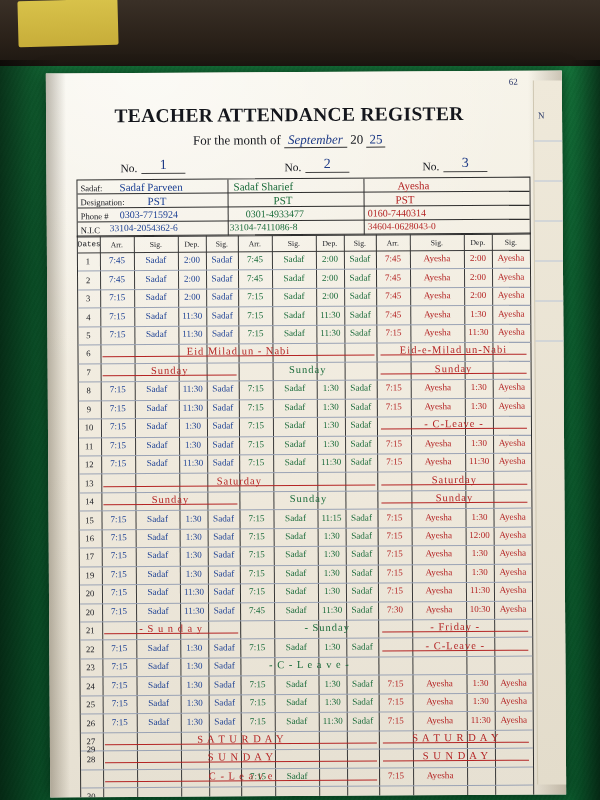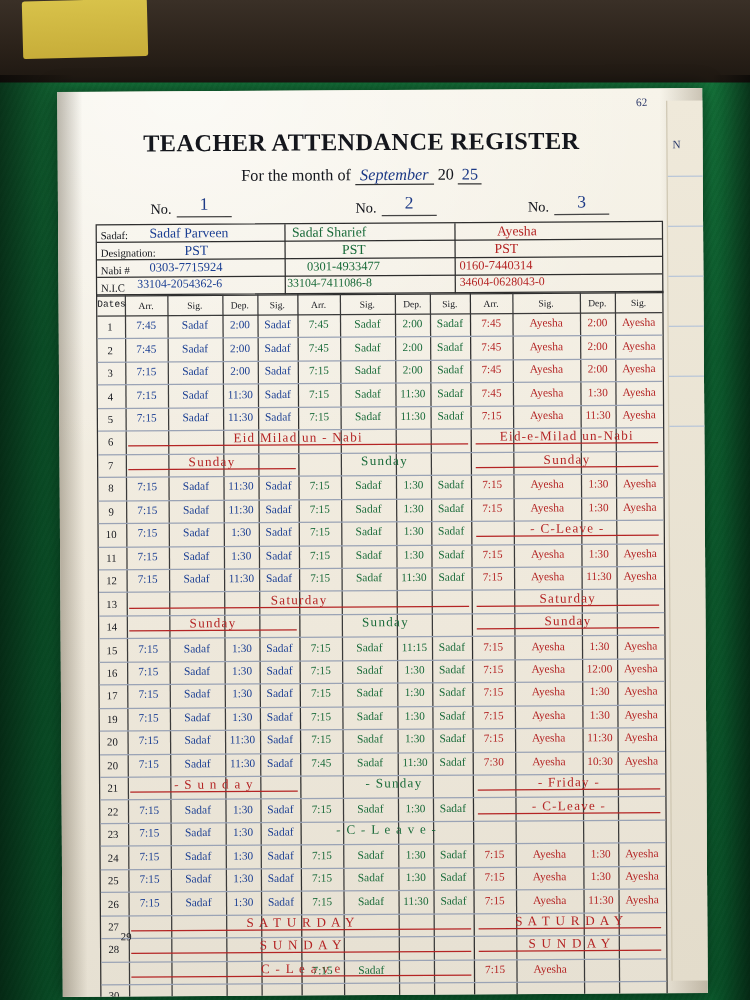--- a/index.html
+++ b/index.html
@@ -139,21 +139,21 @@
 
   <div class="info">
     <div class="r" style="top:13px"></div>
     <div class="r" style="top:27px"></div>
     <div class="r" style="top:41px"></div>
     <div class="c" style="left:150px"></div>
     <div class="c" style="left:286px"></div>
 
     <div class="lbl" style="left:3px;top:3px">Sadaf:</div>
     <div class="lbl" style="left:3px;top:17px">Designation:</div>
-    <div class="lbl" style="left:3px;top:31px">Nabi #</div>
+    <div class="lbl" style="left:3px;top:31px">Phone #</div>
     <div class="lbl" style="left:3px;top:45px">N.I.C</div>
 
     <div class="wr blue" style="left:42px;top:1px">Sadaf  Parveen</div>
     <div class="wr blue" style="left:70px;top:15px">PST</div>
     <div class="wr blue" style="left:42px;top:29px;font-size:10px">0303-7715924</div>
     <div class="wr blue" style="left:32px;top:43px;font-size:9.5px">33104-2054362-6</div>
 
     <div class="wr green" style="left:156px;top:1px">Sadaf  Sharief</div>
     <div class="wr green" style="left:196px;top:15px">PST</div>
     <div class="wr green" style="left:168px;top:29px;font-size:10px">0301-4933477</div>
@@ -437,21 +437,21 @@
       <div class="cellv green" style="left: 239px; top: 369.806px; width: 26px; font-size: 9px; text-align: center; overflow: hidden;">11:30</div>
       <div class="cellv green" style="left: 267px; top: 369.806px; width: 30px; font-size: 9.2px; text-align: center; overflow: hidden;">Sadaf</div>
       <div class="cellv red" style="left: 299px; top: 369.806px; width: 32px; font-size: 9px; text-align: center; overflow: hidden;">7:30</div>
       <div class="cellv red" style="left: 333px; top: 369.806px; width: 52px; font-size: 9.2px; text-align: center; overflow: hidden;">Ayesha</div>
       <div class="cellv red" style="left: 387px; top: 369.806px; width: 26px; font-size: 9px; text-align: center; overflow: hidden;">10:30</div>
       <div class="cellv red" style="left: 415px; top: 369.806px; width: 36px; font-size: 9.2px; text-align: center; overflow: hidden;">Ayesha</div>
       <div class="hl" style="top: 403.484px;"></div>
       <div class="daynum" style="left: 1px; top: 389.258px;">21</div>
       <div class="span red" style="left: 22px; top: 387.258px; width: 138px;">- S u n d a y</div>
       <div class="strike" style="background: rgb(180, 36, 36); left: 24px; top: 397.258px; width: 134px;"></div>
-      <div class="span green" style="left: 160px; top: 387.258px; width: 150px;">- Sunday</div>
+      <div class="span green" style="left: 172px; top: 387.258px; width: 150px;">- Sunday</div>
       <div class="span red" style="left: 298px; top: 387.258px; width: 154px;">- Friday -</div>
       <div class="strike" style="background: rgb(180, 36, 36); left: 302px; top: 397.258px; width: 146px;"></div>
       <div class="hl" style="top: 421.935px;"></div>
       <div class="daynum" style="left: 1px; top: 407.71px;">22</div>
       <div class="span red" style="left: 298px; top: 405.71px; width: 154px;">- C-Leave -</div>
       <div class="strike" style="background: rgb(180, 36, 36); left: 302px; top: 415.71px; width: 146px;"></div>
       <div class="cellv blue" style="left: 23px; top: 406.71px; width: 32px; font-size: 9px; text-align: center; overflow: hidden;">7:15</div>
       <div class="cellv blue" style="left: 57px; top: 406.71px; width: 42px; font-size: 9.2px; text-align: center; overflow: hidden;">Sadaf</div>
       <div class="cellv blue" style="left: 101px; top: 406.71px; width: 26px; font-size: 9px; text-align: center; overflow: hidden;">1:30</div>
       <div class="cellv blue" style="left: 129px; top: 406.71px; width: 30px; font-size: 9.2px; text-align: center; overflow: hidden;">Sadaf</div>
@@ -514,21 +514,21 @@
       <div class="strike" style="background: rgb(180, 36, 36); left: 24px; top: 507.968px; width: 272px;"></div>
       <div class="span red" style="left: 298px; top: 497.968px; width: 154px;">S A T U R D A Y</div>
       <div class="strike" style="background: rgb(180, 36, 36); left: 302px; top: 507.968px; width: 146px;"></div>
       <div class="hl" style="top: 532.645px;"></div>
       <div class="daynum" style="left: 1px; top: 518.419px;">28</div>
       <div class="span red" style="left: 22px; top: 516.419px; width: 276px;">S U N D A Y</div>
       <div class="strike" style="background: rgb(180, 36, 36); left: 24px; top: 526.419px; width: 272px;"></div>
       <div class="span red" style="left: 298px; top: 516.419px; width: 154px;">S U N D A Y</div>
       <div class="strike" style="background: rgb(180, 36, 36); left: 302px; top: 526.419px; width: 146px;"></div>
       <div class="hl" style="top: 551.097px;"></div>
-      <div class="daynum" style="left: 1px; top: 508px; margin-left: 10px;">29</div>
+      <div class="daynum" style="left: 1px; top: 508px;">29</div>
       <div class="span red" style="left: 22px; top: 534.871px; width: 276px;">C - L e a v e</div>
       <div class="strike" style="background: rgb(180, 36, 36); left: 24px; top: 544.871px; width: 272px;"></div>
       <div class="cellv green" style="left: 161px; top: 535.871px; width: 32px; font-size: 9px; text-align: center; overflow: hidden;">7:15</div>
       <div class="cellv green" style="left: 195px; top: 535.871px; width: 42px; font-size: 9.2px; text-align: center; overflow: hidden;">Sadaf</div>
       <div class="cellv red" style="left: 299px; top: 535.871px; width: 32px; font-size: 9px; text-align: center; overflow: hidden;">7:15</div>
       <div class="cellv red" style="left: 333px; top: 535.871px; width: 52px; font-size: 9.2px; text-align: center; overflow: hidden;">Ayesha</div>
       <div class="daynum" style="left: 1px; top: 555.323px;">30</div>
     </div>
 
 </div>

